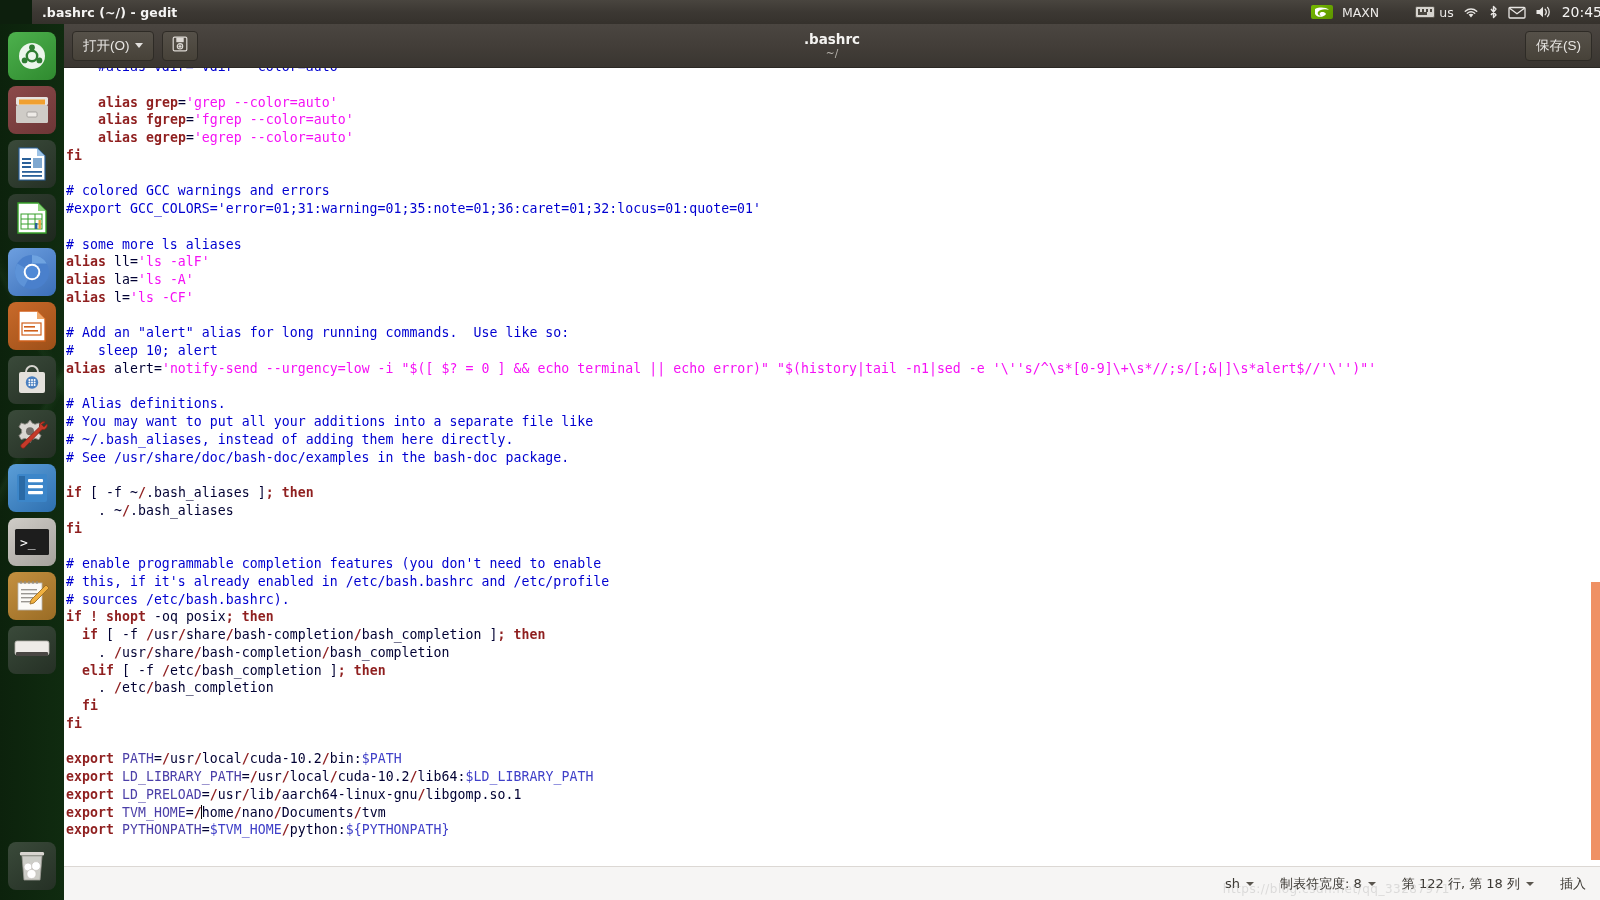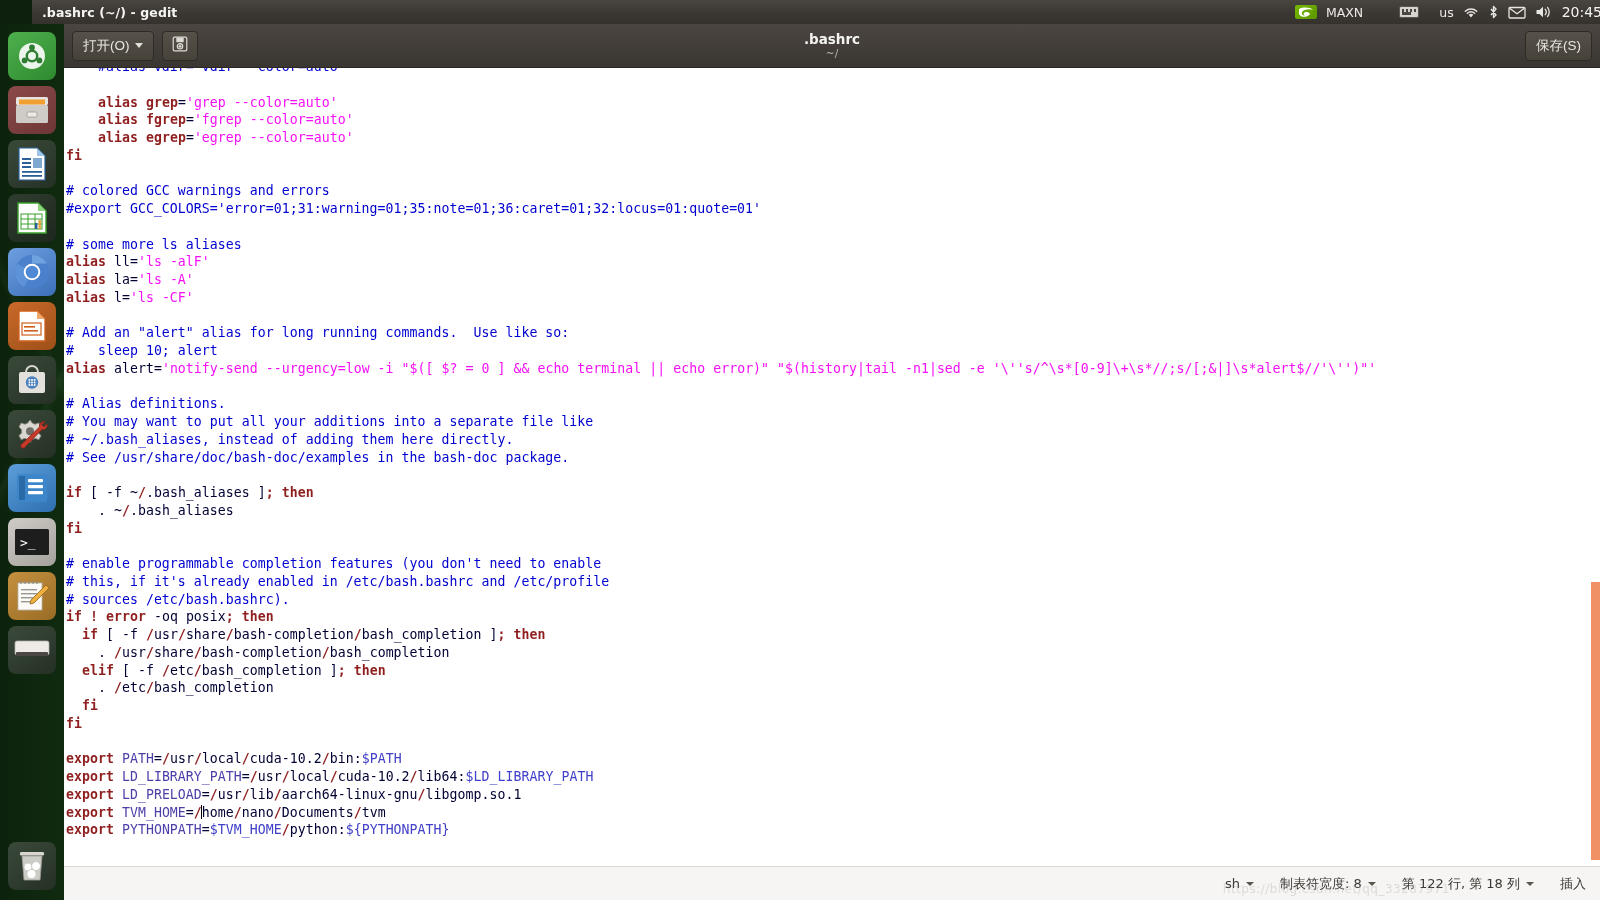--- a/index.html
+++ b/index.html
@@ -223,21 +223,21 @@
   <div id="tray">
     <span class="tray-item">
       <span class="nv-logo">
         <svg width="18" height="11" viewBox="0 0 18 11" aria-hidden="true">
           <path d="M2 2 C6 0, 13 0, 16 3 C13 1.5, 7 2, 5 5 C4 7, 6 9, 8 8.5 C6.5 8, 6 6.5, 7.5 5.5 C9 4.5, 12 5, 13 7 C11 10.5, 4 11, 2 7 Z" fill="#ffffff"></path>
         </svg>
       </span>
     </span>
     <span class="tray-item">MAXN</span>
 
-    <span class="tray-item" style="gap:20px;padding-left:27px;">
+    <span class="tray-item" style="gap:4px;padding-left:27px;">
       <span class="kbd-ico"></span>
       <span>us</span>
     </span>
 
     <span class="tray-item">
       <svg width="16" height="13" viewBox="0 0 16 13" aria-hidden="true">
         <path d="M8 11.6 L5.6 8.6 A3.9 3.9 0 0 1 10.4 8.6 Z" fill="#e8e6e3"></path>
         <path d="M2.3 5.2 A8.6 8.6 0 0 1 13.7 5.2" stroke="#e8e6e3" stroke-width="1.5" fill="none" stroke-linecap="round"></path>
         <path d="M4.3 7.3 A5.8 5.8 0 0 1 11.7 7.3" stroke="#e8e6e3" stroke-width="1.4" fill="none" stroke-linecap="round"></path>
       </svg>
@@ -487,21 +487,21 @@
 <span class="c"># ~/.bash_aliases, instead of adding them here directly.</span>
 <span class="c"># See /usr/share/doc/bash-doc/examples in the bash-doc package.</span>
 
 <span class="k">if</span> [ -f ~<span class="op">/</span>.bash_aliases ]<span class="op">;</span> <span class="k">then</span>
     . ~<span class="op">/</span>.bash_aliases
 <span class="k">fi</span>
 
 <span class="c"># enable programmable completion features (you don't need to enable</span>
 <span class="c"># this, if it's already enabled in /etc/bash.bashrc and /etc/profile</span>
 <span class="c"># sources /etc/bash.bashrc).</span>
-<span class="k">if</span> <span class="k">!</span> <span class="k">error</span> -oq posix<span class="op">;</span> <span class="k">then</span>
+<span class="k">if</span> <span class="k">!</span> <span class="k">shopt</span> -oq posix<span class="op">;</span> <span class="k">then</span>
   <span class="k">if</span> [ -f <span class="op">/</span>usr<span class="op">/</span>share<span class="op">/</span>bash-completion<span class="op">/</span>bash_completion ]<span class="op">;</span> <span class="k">then</span>
     . <span class="op">/</span>usr<span class="op">/</span>share<span class="op">/</span>bash-completion<span class="op">/</span>bash_completion
   <span class="k">elif</span> [ -f <span class="op">/</span>etc<span class="op">/</span>bash_completion ]<span class="op">;</span> <span class="k">then</span>
     . <span class="op">/</span>etc<span class="op">/</span>bash_completion
   <span class="k">fi</span>
 <span class="k">fi</span>
 
 <span class="k">export</span> <span class="v">PATH</span>=<span class="op">/</span>usr<span class="op">/</span>local<span class="op">/</span>cuda-10.2<span class="op">/</span>bin:<span class="d">$PATH</span>
 <span class="k">export</span> <span class="v">LD_LIBRARY_PATH</span>=<span class="op">/</span>usr<span class="op">/</span>local<span class="op">/</span>cuda-10.2<span class="op">/</span>lib64:<span class="d">$LD_LIBRARY_PATH</span>
 <span class="k">export</span> <span class="v">LD_PRELOAD</span>=<span class="op">/</span>usr<span class="op">/</span>lib<span class="op">/</span>aarch64-linux-gnu<span class="op">/</span>libgomp.so.1

